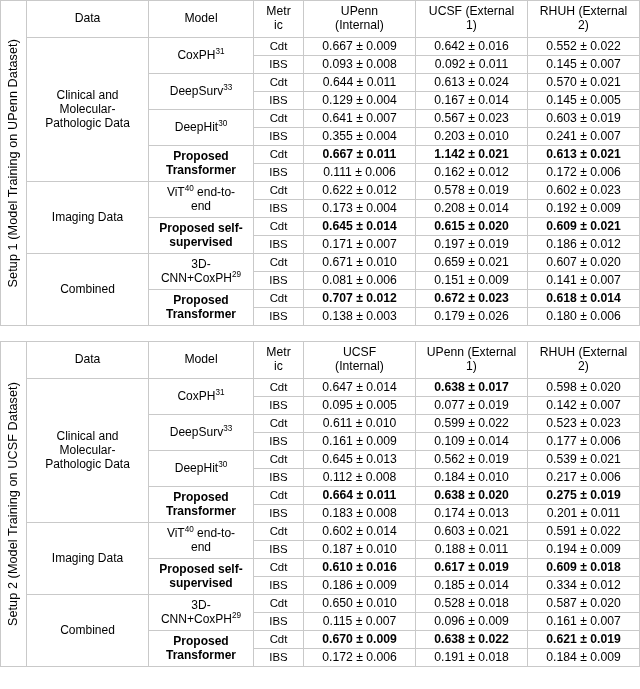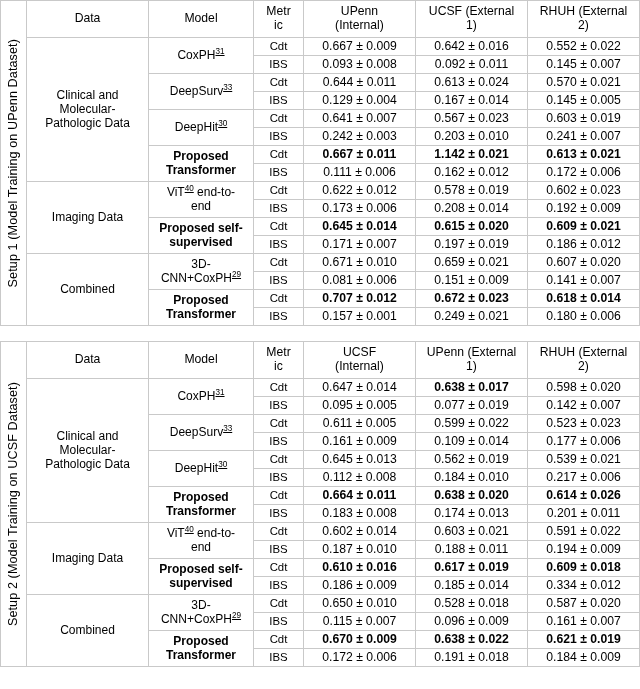--- a/index.html
+++ b/index.html
@@ -71,21 +71,21 @@
 
   .hdr .cell{padding:3px 2px 4px 2px;}
   .hdr{font-weight:400;}
 
   td.metric{font-size:11.4px;}
   td.valcell{font-size:12.2px;}
   td.modelcell{font-size:12.0px;margin-left:8px;}
   td.datacell{font-size:12.0px;margin-left:48px;}
 
   .b{font-weight:bold;}
-  sup{font-size:0.68em;vertical-align:super;line-height:0;text-decoration:underline;}
+  sup{font-size:0.68em;vertical-align:super;line-height:0;}
 
   .hdrtxt{font-size:12.2px;}
 </style>
 </head>
 <body>
 
 <div class="page">
 
   <div class="caption-clip"></div>
 
@@ -206,21 +206,21 @@
             </td>
             <td class="valcell">
               <div class="cell-2l">0.603 ± 0.019</div>
             </td>
           </tr>
           <tr style="height:18px">
             <td class="metric">
               <div class="cell-2l">IBS</div>
             </td>
             <td class="valcell">
-              <div class="cell-2l">0.242 ± 0.003</div>
+              <div class="cell-2l">0.355 ± 0.004</div>
             </td>
             <td class="valcell">
               <div class="cell-2l">0.203 ± 0.010</div>
             </td>
             <td class="valcell">
               <div class="cell-2l">0.241 ± 0.007</div>
             </td>
           </tr>
           <tr style="height:18px">
             <td class="modelcell" rowspan="2">
@@ -271,21 +271,21 @@
             </td>
             <td class="valcell">
               <div class="cell-2l">0.602 ± 0.023</div>
             </td>
           </tr>
           <tr style="height:18px">
             <td class="metric">
               <div class="cell-2l">IBS</div>
             </td>
             <td class="valcell">
-              <div class="cell-2l">0.173 ± 0.006</div>
+              <div class="cell-2l">0.173 ± 0.004</div>
             </td>
             <td class="valcell">
               <div class="cell-2l">0.208 ± 0.014</div>
             </td>
             <td class="valcell">
               <div class="cell-2l">0.192 ± 0.009</div>
             </td>
           </tr>
           <tr style="height:18px">
             <td class="modelcell" rowspan="2">
@@ -367,24 +367,24 @@
             </td>
             <td class="valcell b">
               <div class="cell-2l">0.618 ± 0.014</div>
             </td>
           </tr>
           <tr style="height:18px">
             <td class="metric">
               <div class="cell-2l">IBS</div>
             </td>
             <td class="valcell">
-              <div class="cell-2l">0.157 ± 0.001</div>
-            </td>
-            <td class="valcell">
-              <div class="cell-2l">0.249 ± 0.021</div>
+              <div class="cell-2l">0.138 ± 0.003</div>
+            </td>
+            <td class="valcell">
+              <div class="cell-2l">0.179 ± 0.026</div>
             </td>
             <td class="valcell">
               <div class="cell-2l">0.180 ± 0.006</div>
             </td>
           </tr>
         </tbody>
     </table>
   </div>
 
   <div class="setup-block" id="setup2-block">
@@ -459,21 +459,21 @@
             </td>
           </tr>
           <tr style="height:18px">
             <td class="modelcell" rowspan="2">
               <div class="cell-2l"><span>DeepSurv<sup>33</sup></span></div>
             </td>
             <td class="metric">
               <div class="cell-2l">Cdt</div>
             </td>
             <td class="valcell">
-              <div class="cell-2l">0.611 ± 0.005</div>
+              <div class="cell-2l">0.611 ± 0.010</div>
             </td>
             <td class="valcell">
               <div class="cell-2l">0.599 ± 0.022</div>
             </td>
             <td class="valcell">
               <div class="cell-2l">0.523 ± 0.023</div>
             </td>
           </tr>
           <tr style="height:18px">
             <td class="metric">
@@ -527,21 +527,21 @@
             <td class="metric">
               <div class="cell-2l">Cdt</div>
             </td>
             <td class="valcell b">
               <div class="cell-2l">0.664 ± 0.011</div>
             </td>
             <td class="valcell b">
               <div class="cell-2l">0.638 ± 0.020</div>
             </td>
             <td class="valcell b">
-              <div class="cell-2l">0.614 ± 0.026</div>
+              <div class="cell-2l">0.275 ± 0.019</div>
             </td>
           </tr>
           <tr style="height:18px">
             <td class="metric">
               <div class="cell-2l">IBS</div>
             </td>
             <td class="valcell">
               <div class="cell-2l">0.183 ± 0.008</div>
             </td>
             <td class="valcell">

